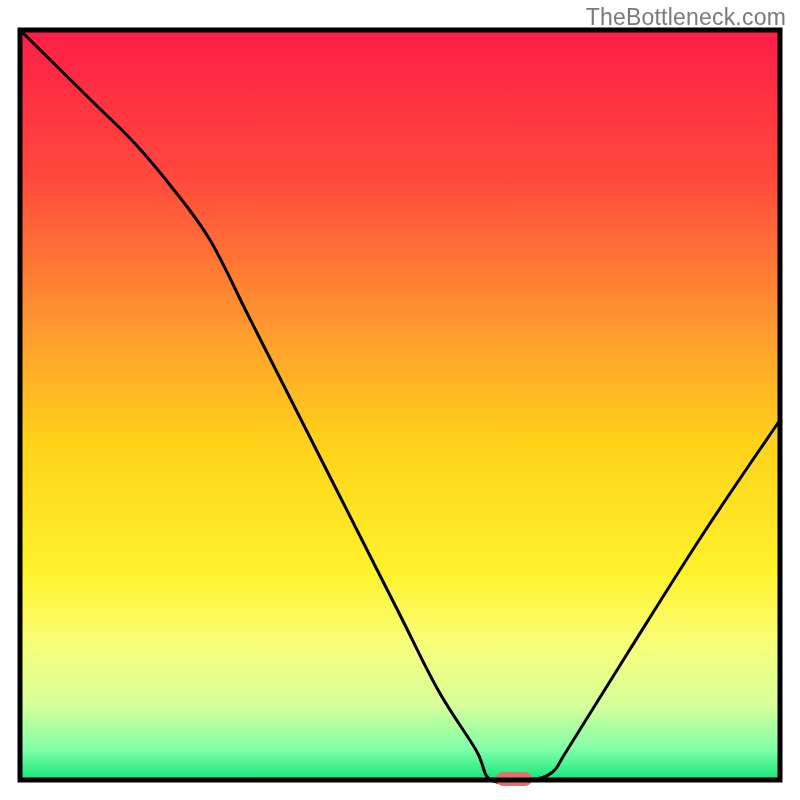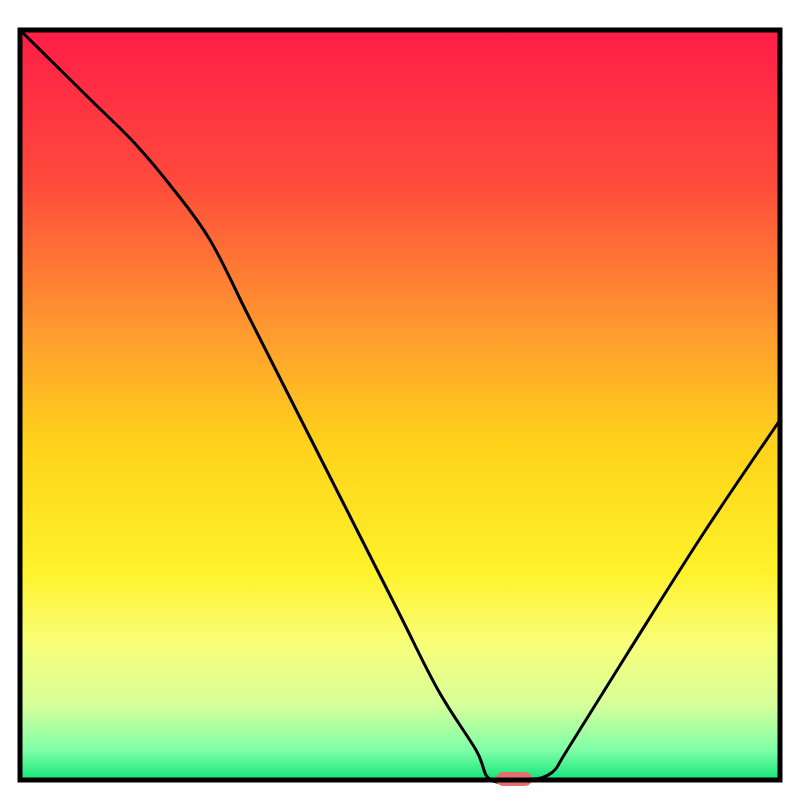--- a/index.html
+++ b/index.html
@@ -34,20 +34,21 @@
     width: 800px;
     height: 800px;
     display: block;
   }
 </style>
 </head>
 <body>
 
 <div class="stage">
 
+  <div class="watermark">TheBottleneck.com</div>
 
   <svg class="plot" viewBox="0 0 800 800">
     <defs>
       <linearGradient id="bgGrad" x1="0" y1="0" x2="0" y2="1">
           <stop offset="0%" stop-color="#ff1d47"></stop>
           <stop offset="20%" stop-color="#ff4a3c"></stop>
           <stop offset="40%" stop-color="#ff9a2f"></stop>
           <stop offset="55%" stop-color="#ffd21a"></stop>
           <stop offset="72%" stop-color="#fff22a"></stop>
           <stop offset="82%" stop-color="#f8ff7a"></stop>

